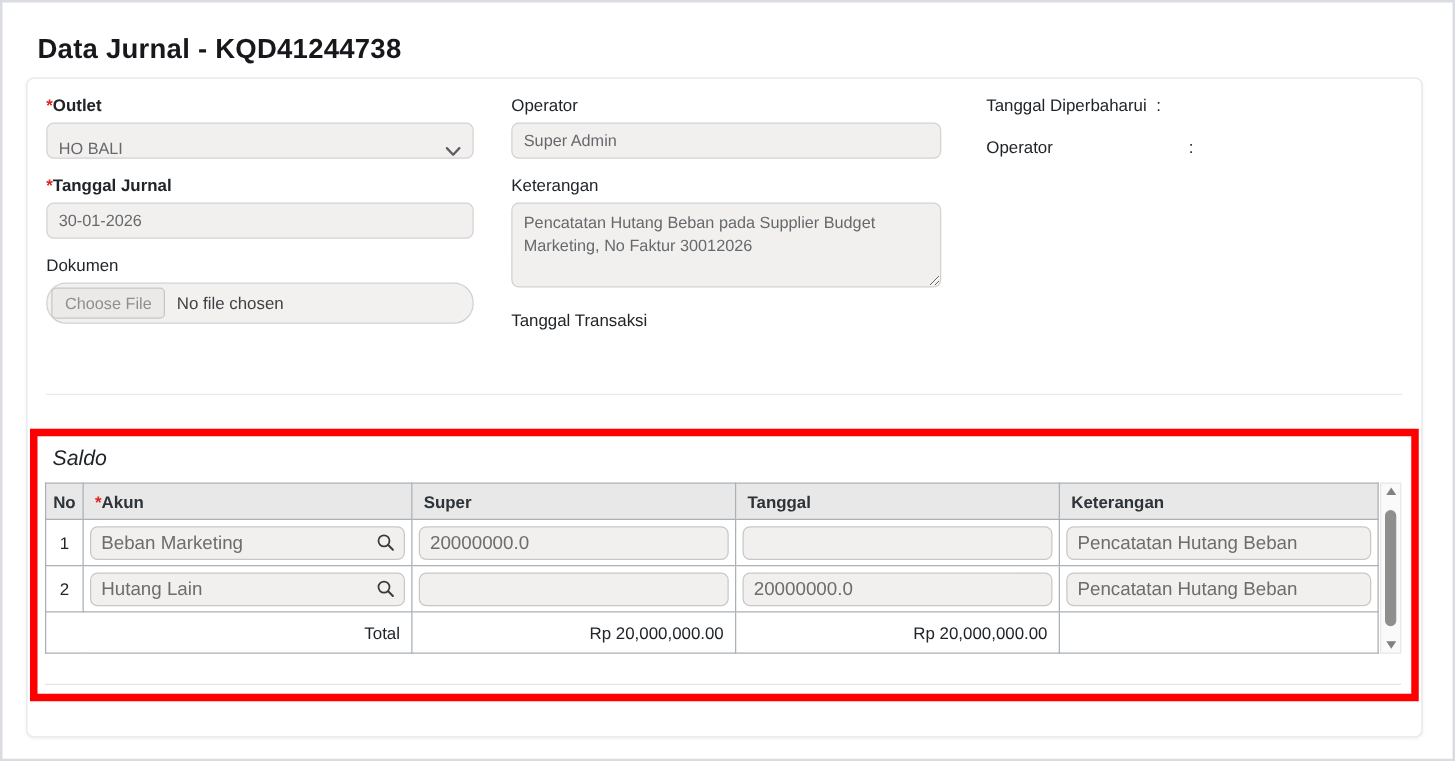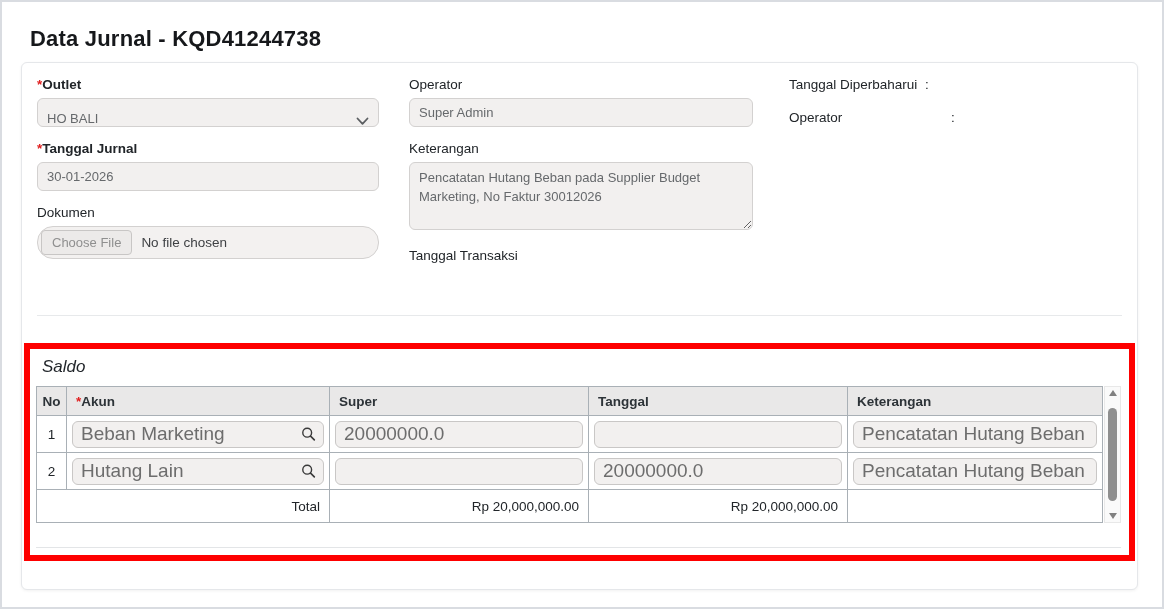--- a/index.html
+++ b/index.html
@@ -57,21 +57,21 @@
   table.saldo th,table.saldo td{border:1px solid #a9b0b6;}
   table.saldo th{
     background:#e9e8e8;height:29px;font-size:13.5px;font-weight:700;color:#2d3338;
     text-align:left;padding:0 9px;
   }
   table.saldo th.c{text-align:center;padding:0 0;}
   table.saldo td{height:37px;padding:4px 5px;background:#fff;}
   td.no-cell{text-align:center;font-size:13.5px;color:#212529;}
   .cell-input{
     width:100%;height:27px;background:#f2f0ef;border:1px solid #c9c7c6;border-radius:6px;
-    font-family:inherit;font-size:19px;color:#6d6d6d;padding:0 8px;
+    font-family:inherit;font-size:15px;color:#6d6d6d;padding:0 8px;
   }
   .akun-wrap{position:relative;}
   .akun-wrap .cell-input{padding-right:28px;}
   .search-ic{position:absolute;right:8px;top:50%;transform:translateY(-50%);display:flex;}
   tr.total-row td{height:33px;font-size:13.5px;color:#212529;padding:0 9px;}
   .t-right{text-align:right;}
   
   .vscroll{
     width:17px;background:#fafafa;border:1px solid #e8e8e8;margin-left:1px;
     display:flex;flex-direction:column;align-items:center;justify-content:space-between;

